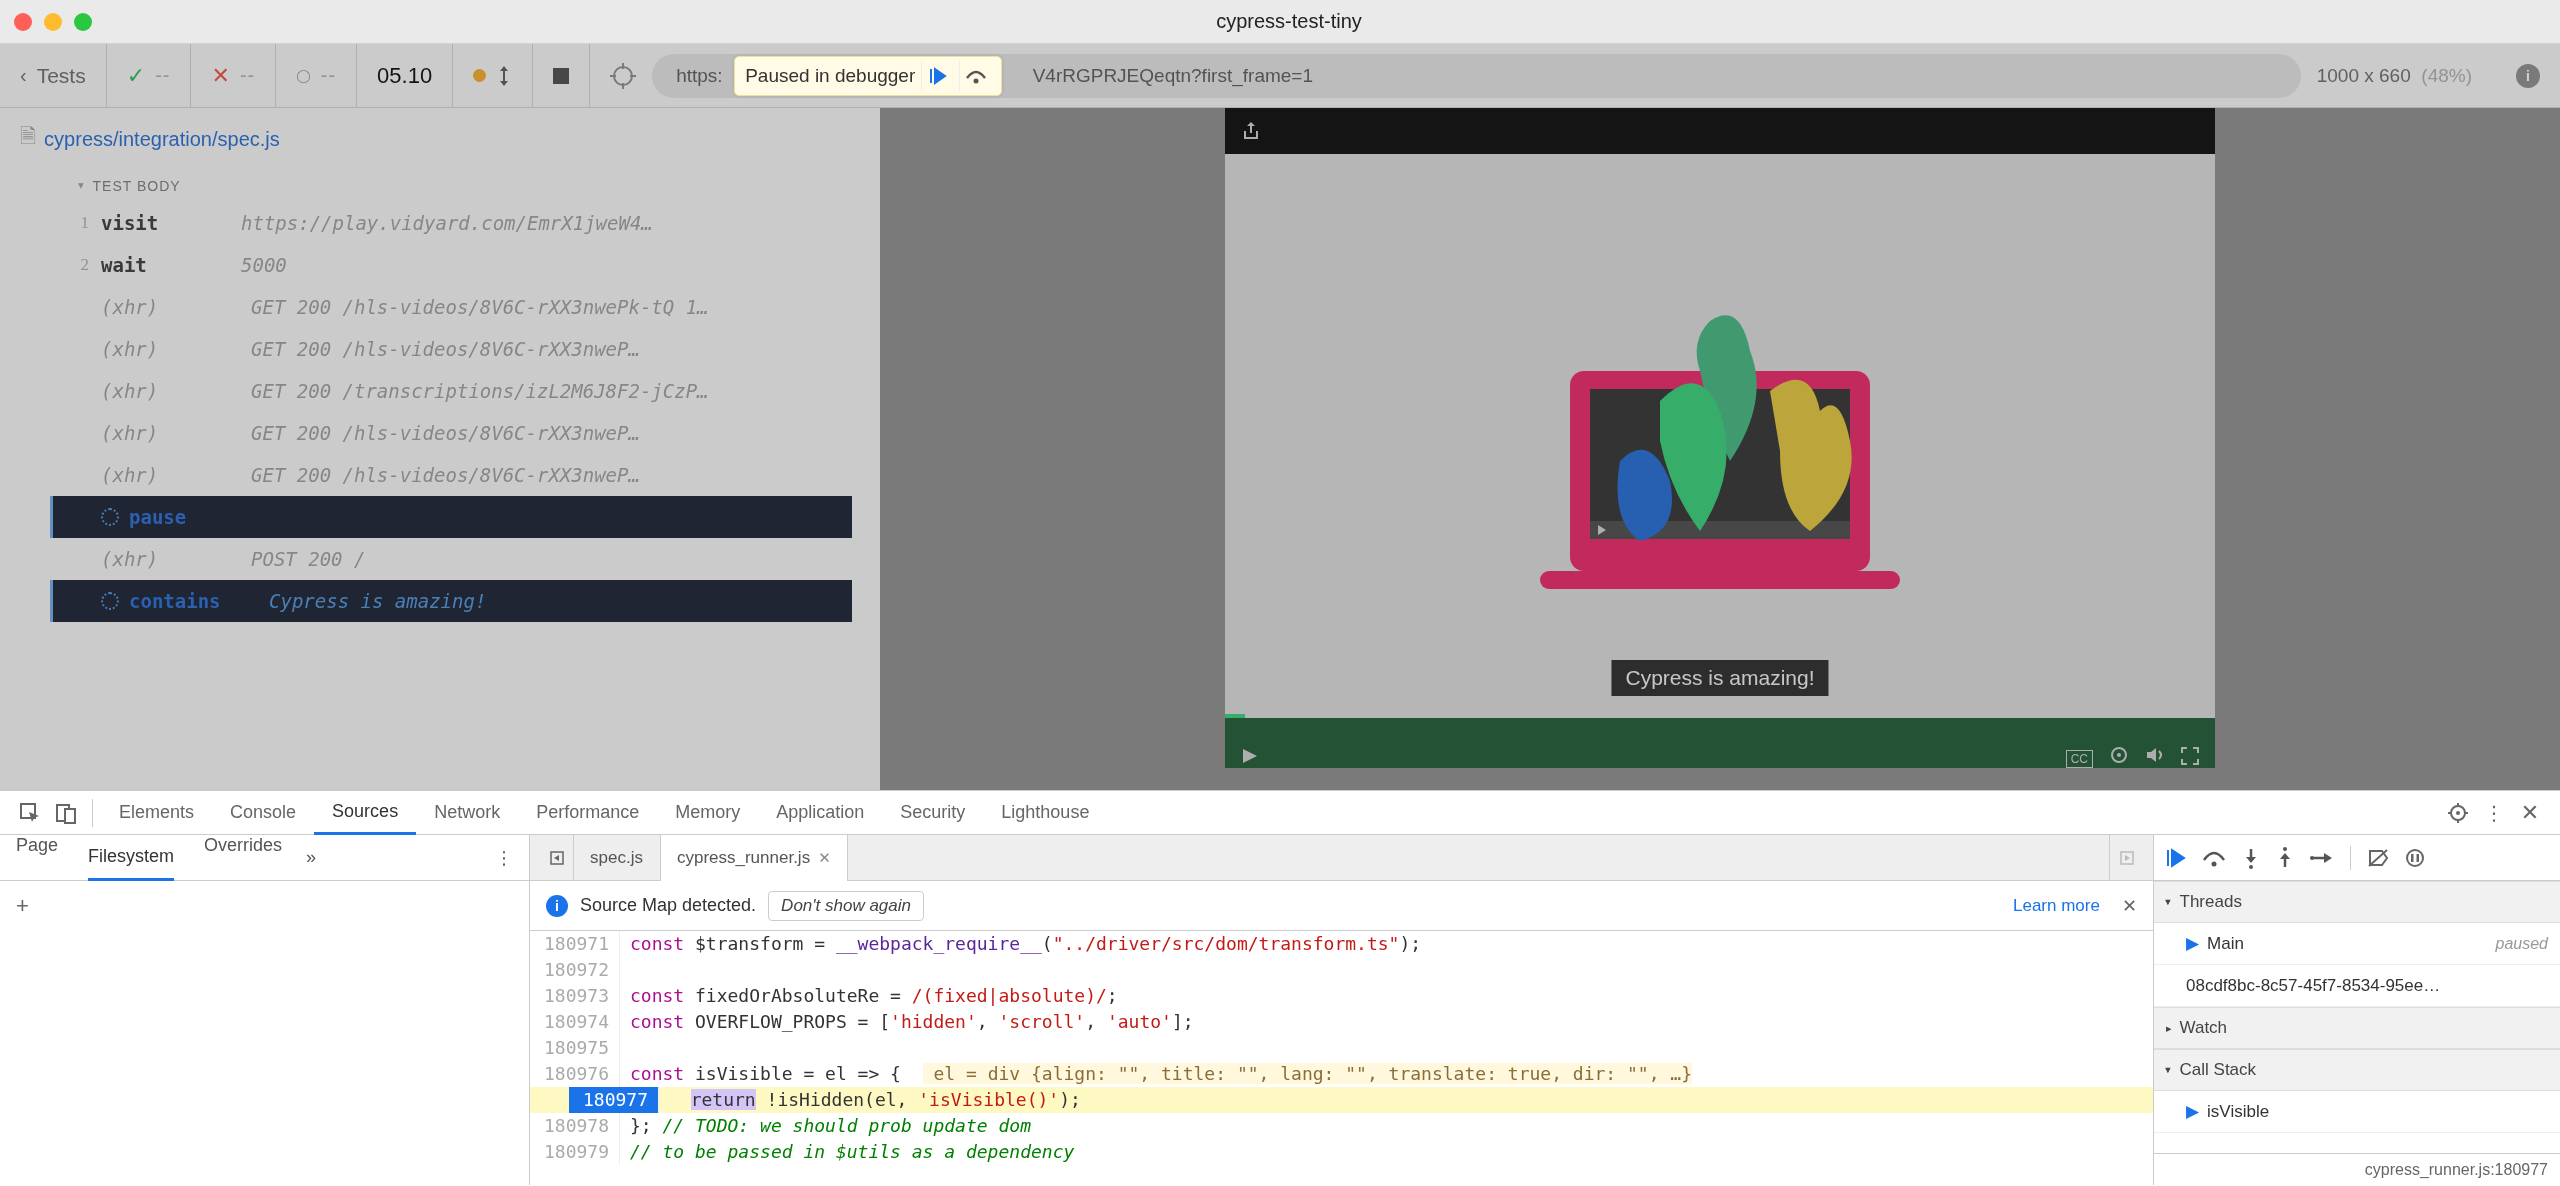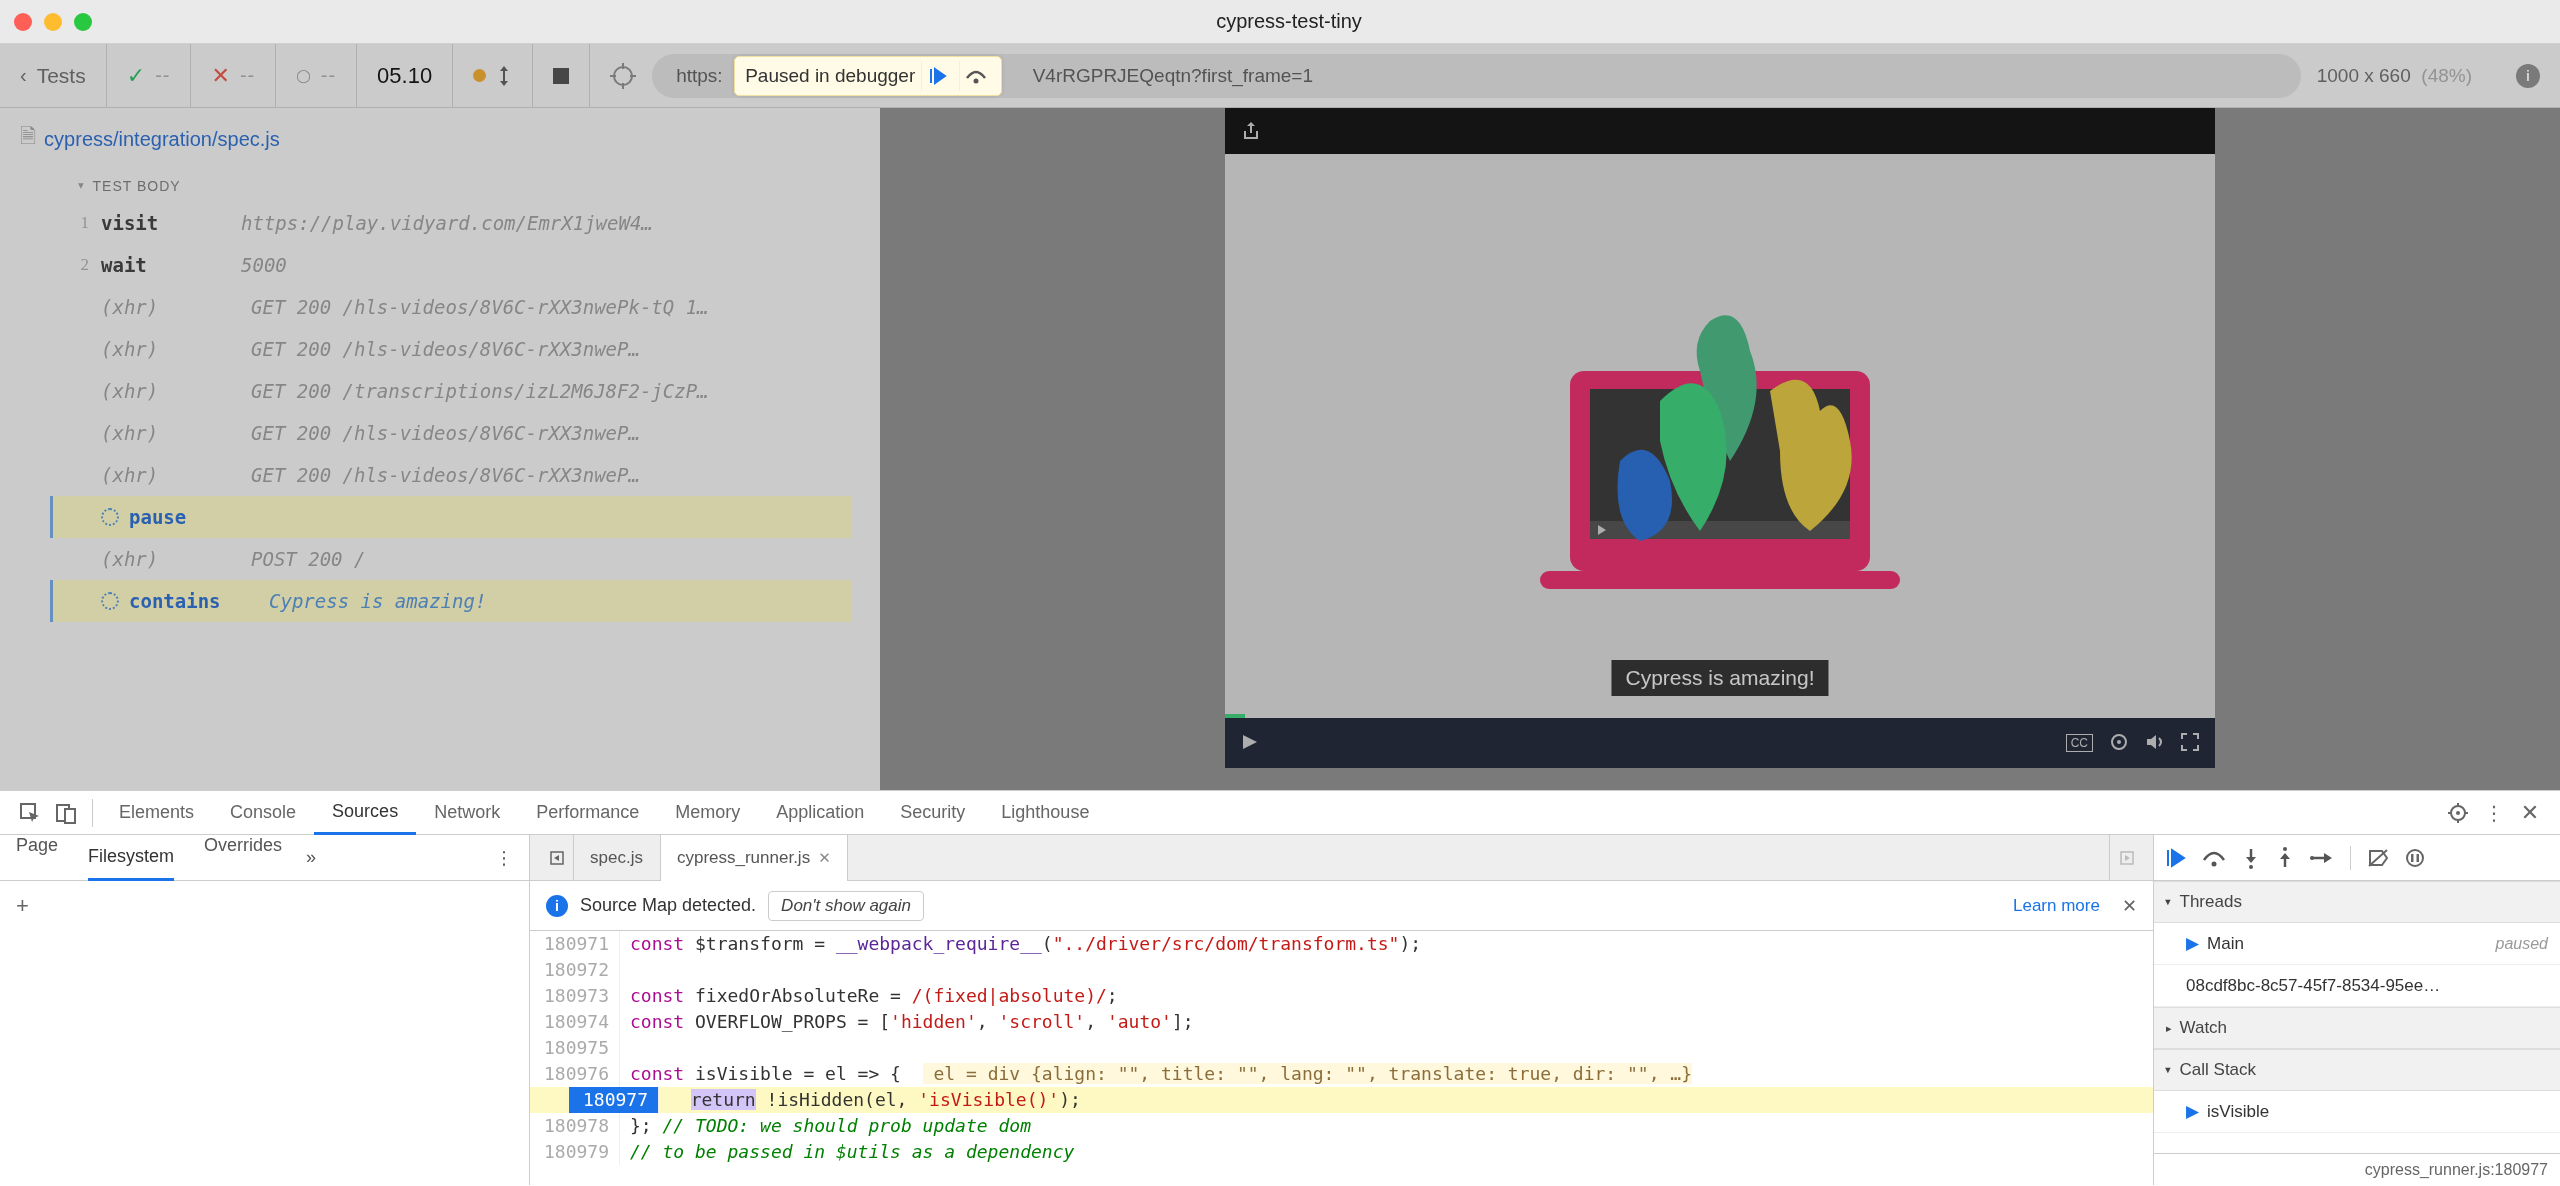--- a/index.html
+++ b/index.html
@@ -29,38 +29,38 @@
 .info-circle{width:24px;height:24px;border-radius:50%;background:#888;color:#fff;display:flex;align-items:center;justify-content:center;font-size:14px;font-weight:bold;margin-left:8px;}
 
 .cy-body { display:flex; height:682px; }
 .cy-left { width:880px; background:#f5f5f5; display:flex; flex-direction:column;}
 .spec-path { padding:14px 20px; color:#1e66d0; font-size:20px; display:flex; align-items:center; gap:8px;}
 .spec-path .file-icon{color:#999;}
 .left-scroll { padding:0 28px 0 50px; overflow:auto;}
 .tb-hdr { color:#777; font-size:14px; letter-spacing:1px; padding:8px 0 8px 28px; display:flex; align-items:center;}
 .tb-hdr::before{content:"▸"; transform:rotate(90deg); display:inline-block; margin-right:8px; font-size:11px; color:#999;}
 .cmd-row { display:flex; align-items:center; height:42px; font-family: Menlo, Consolas, monospace; font-size:19px; border-left:3px solid transparent;}
-.cmd-row.active{border-left-color:#6ea6e8; background:#fef9c3;}
+.cmd-row.active{border-left-color:#6ea6e8; background:#0f172a;}
 .cmd-num { width:36px; text-align:right; color:#aaa; font-family:-apple-system; font-size:17px; margin-right:12px;}
 .cmd-name { width:140px; color:#333; font-weight:bold;}
 .cmd-name.xhr{color:#999; font-style:italic; font-weight:normal;}
 .cmd-name.blue{color:#1e66d0;}
 .cmd-msg { flex:1; color:#999; font-style:italic; overflow:hidden; text-overflow:ellipsis; white-space:nowrap; padding-right:12px;}
 .cmd-msg.blue{color:#4a90d9;}
 .blue-dot{width:12px;height:12px;background:#4a90d9;border-radius:50%;margin-right:10px;flex-shrink:0;}
 .spinner{width:18px;height:18px;border:2px dotted #4a90d9;border-radius:50%;margin-right:10px;}
 
 .cy-right { flex:1; background:#888; display:flex; align-items:flex-start; justify-content:center; padding-top:0;}
 .vp-stage { width:990px; height:660px; margin-top:0; position:relative;}
 .vp-top-bar{height:46px;background:#000; display:flex; align-items:center; padding:0 14px;}
 .vp-share{width:24px;height:24px;}
 .vp-content{height:564px; background:#d8d8d8; position:relative; display:flex; align-items:center; justify-content:center;}
 .subtitle{position:absolute; bottom:22px; left:50%; transform:translateX(-50%); background:#222; color:#eee; font-size:21px; padding:6px 14px;}
 .laptop-wrap{position:relative;width:420px;height:310px;}
-.vp-bottom-bar{height:50px; background:#0f172a; display:flex; align-items:center; padding:0 16px; color:#ccc; gap:16px;}
+.vp-bottom-bar{height:50px; background:#14532d; display:flex; align-items:flex-end; padding:0 16px; color:#ccc; gap:16px;}
 .vp-bottom-bar .spacer{flex:1;}
 .progress-green{position:absolute; bottom:50px; left:0; height:4px; width:20px; background:#2ecc71;}
 
 
 .devtools { border-top:1px solid #ccc; }
 .dt-tabs { height:44px; display:flex; align-items:center; border-bottom:1px solid #ccc; padding:0 12px; gap:0; font-size:18px; color:#666;}
 .dt-tab { padding:0 18px; height:44px; display:flex; align-items:center; cursor:pointer;}
 .dt-tab.active{color:#333; border-bottom:3px solid #1a73e8;}
 .dt-tab-icon{width:36px; display:flex; justify-content:center;}
 .dt-spacer{flex:1;}

